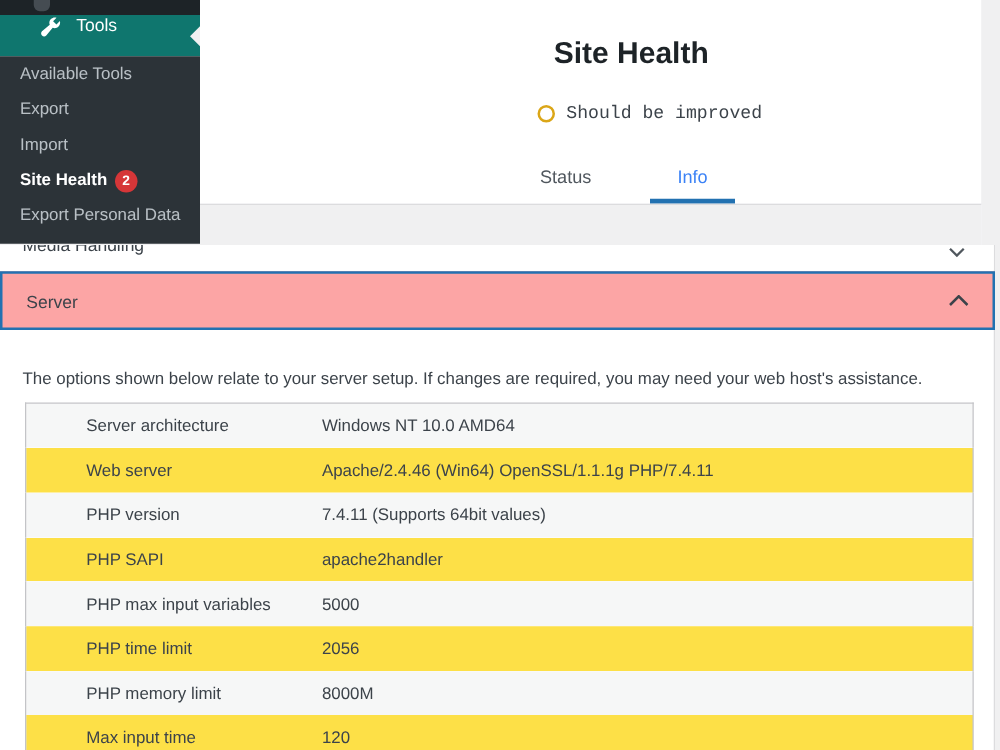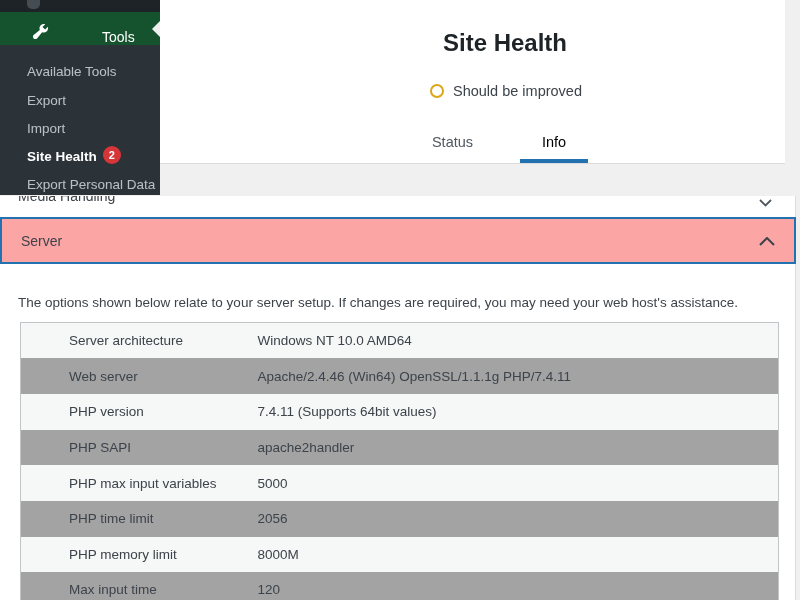--- a/index.html
+++ b/index.html
@@ -7,66 +7,66 @@
   .page { position:relative; width:800px; height:600px; background:#fff; overflow:hidden; color:#3c434a; }
 
   
   .right-gutter-top { position:absolute; left:785px; top:0; width:15px; height:196px; background:#f0f0f1; }
   .content-right-border { position:absolute; left:795px; top:196px; width:1px; height:404px; background:#dcdcde; }
   .right-gutter-bottom { position:absolute; left:796px; top:196px; width:4px; height:404px; background:#f0f0f1; }
 
   
   .page-title { position:absolute; top:28px; left:385px; width:240px; text-align:center;
                 font-size:24px; line-height:30px; font-weight:600; color:#1d2327; }
-  .status-row { position:absolute; top:83px; left:430px; display:flex; align-items:center; gap:9px; }
+  .status-row { position:absolute; top:83px; left:430px; display:flex; align-items:center; gap:9px;font-family:Liberation Mono, monospace; }
   .status-circle { width:14px; height:14px; border:2.5px solid #dba617; border-radius:50%; background:#fff; flex:none; }
   .status-label { font-size:14.5px; font-weight:500; color:#3c434a; }
 
   .tab { position:absolute; top:128px; height:35px; text-align:center; font-size:14.5px;
          color:#50575e; line-height:28px; cursor:pointer; }
   .tab-status { left:417px; width:71px; }
-  .tab-info { left:520px; width:68px; color:#000000; font-weight:500; border-bottom:4px solid #2271b1; }
+  .tab-info { left:520px; width:68px; color:#3b82f6; font-weight:500; border-bottom:4px solid #2271b1; }
 
   .gray-band { position:absolute; left:0; top:163px; width:785px; height:33px;
                background:#f0f0f1; border-top:1px solid #dcdcde; }
 
   
   .mh-row { position:absolute; left:0; top:196px; width:795px; height:20px; background:#fff; overflow:hidden; cursor:pointer; }
   .mh-label { position:absolute; left:18px; top:-8px; font-size:14px; color:#3c434a; white-space:nowrap; }
   .mh-chevron { position:absolute; right:23px; top:-3px; }
 
   
   .server-box { position:absolute; left:0; top:217px; width:796px; height:47px; background:#fca5a5;
                 border:2px solid #2271b1; display:flex; align-items:center; justify-content:space-between;
                 padding:0 19px; cursor:pointer; width:796px; font-family:inherit; }
   .server-label { font-size:14px; color:#3c434a; }
 
   
   .desc { position:absolute; left:18px; top:295px; width:750px; font-size:13.5px; color:#3c434a; }
   .info-table { position:absolute; left:20px; top:322px; width:759px; border-collapse:collapse;
                 border:1px solid #c3c4c7; table-layout:fixed; font-size:13.5px; color:#3c434a; }
-  .info-table tr { height:35.7px; background:#a3a3a3; }
+  .info-table tr { height:35.7px; background:#fde047; }
   .info-table tr:nth-child(odd) { background:#f6f7f7; }
   .info-table td { padding:0 0 0 10px; vertical-align:middle; overflow:hidden; white-space:nowrap; }
   .info-table td.col-label { width:227px;padding-left:48px; }
 
   
   .sidebar { position:absolute; left:0; top:0; width:160px; height:195px; z-index:10; }
   .top-strip { position:absolute; left:0; top:0; width:160px; height:12px; background:#1d2327; }
   .icon-frag { position:absolute; left:27px; top:0; width:13px; height:9px; background:#454c52; border-radius:0 0 5px 5px; }
-  .tools-item { position:absolute; left:0; top:12px; width:160px; height:33px; background:#14532d;
-                display:flex; align-items:flex-end; color:#fff; cursor:pointer;gap:41px; }
+  .tools-item { position:absolute; left:0; top:12px; width:160px; height:33px; background:#0f766e;
+                display:flex; align-items:flex-start; color:#fff; cursor:pointer; }
   .wrench { margin-left:31px; flex:none; }
   .tools-label { margin-left:11px; font-size:14px; color:#fff; }
   .menu-arrow { position:absolute; right:0; top:50%; transform:translateY(-50%); width:0; height:0;
                 border-top:8px solid transparent; border-bottom:8px solid transparent;
                 border-right:8px solid #f0f0f1; }
   .submenu { position:absolute; left:0; top:45px; width:160px; height:150px; background:#2c3338;
              list-style:none; padding:6px 0; }
-  .submenu li { height:28.3px; display:flex; align-items:flex-end; padding-left:27px;
+  .submenu li { height:28.3px; display:flex; align-items:flex-start; padding-left:16px;
                 font-size:13.5px; color:rgba(240,246,252,0.72); cursor:pointer; white-space:nowrap; }
   .submenu li.current { color:#fff; font-weight:600; }
   .badge { margin-left:6px; min-width:18px; height:18px; border-radius:50%; background:#d63638;
            color:#fff; font-size:11px; font-weight:600; display:inline-flex; align-items:center;
            justify-content:center; padding:0 2px; }
 </style>
 </head>
 <body>
 
 <div class="page">

